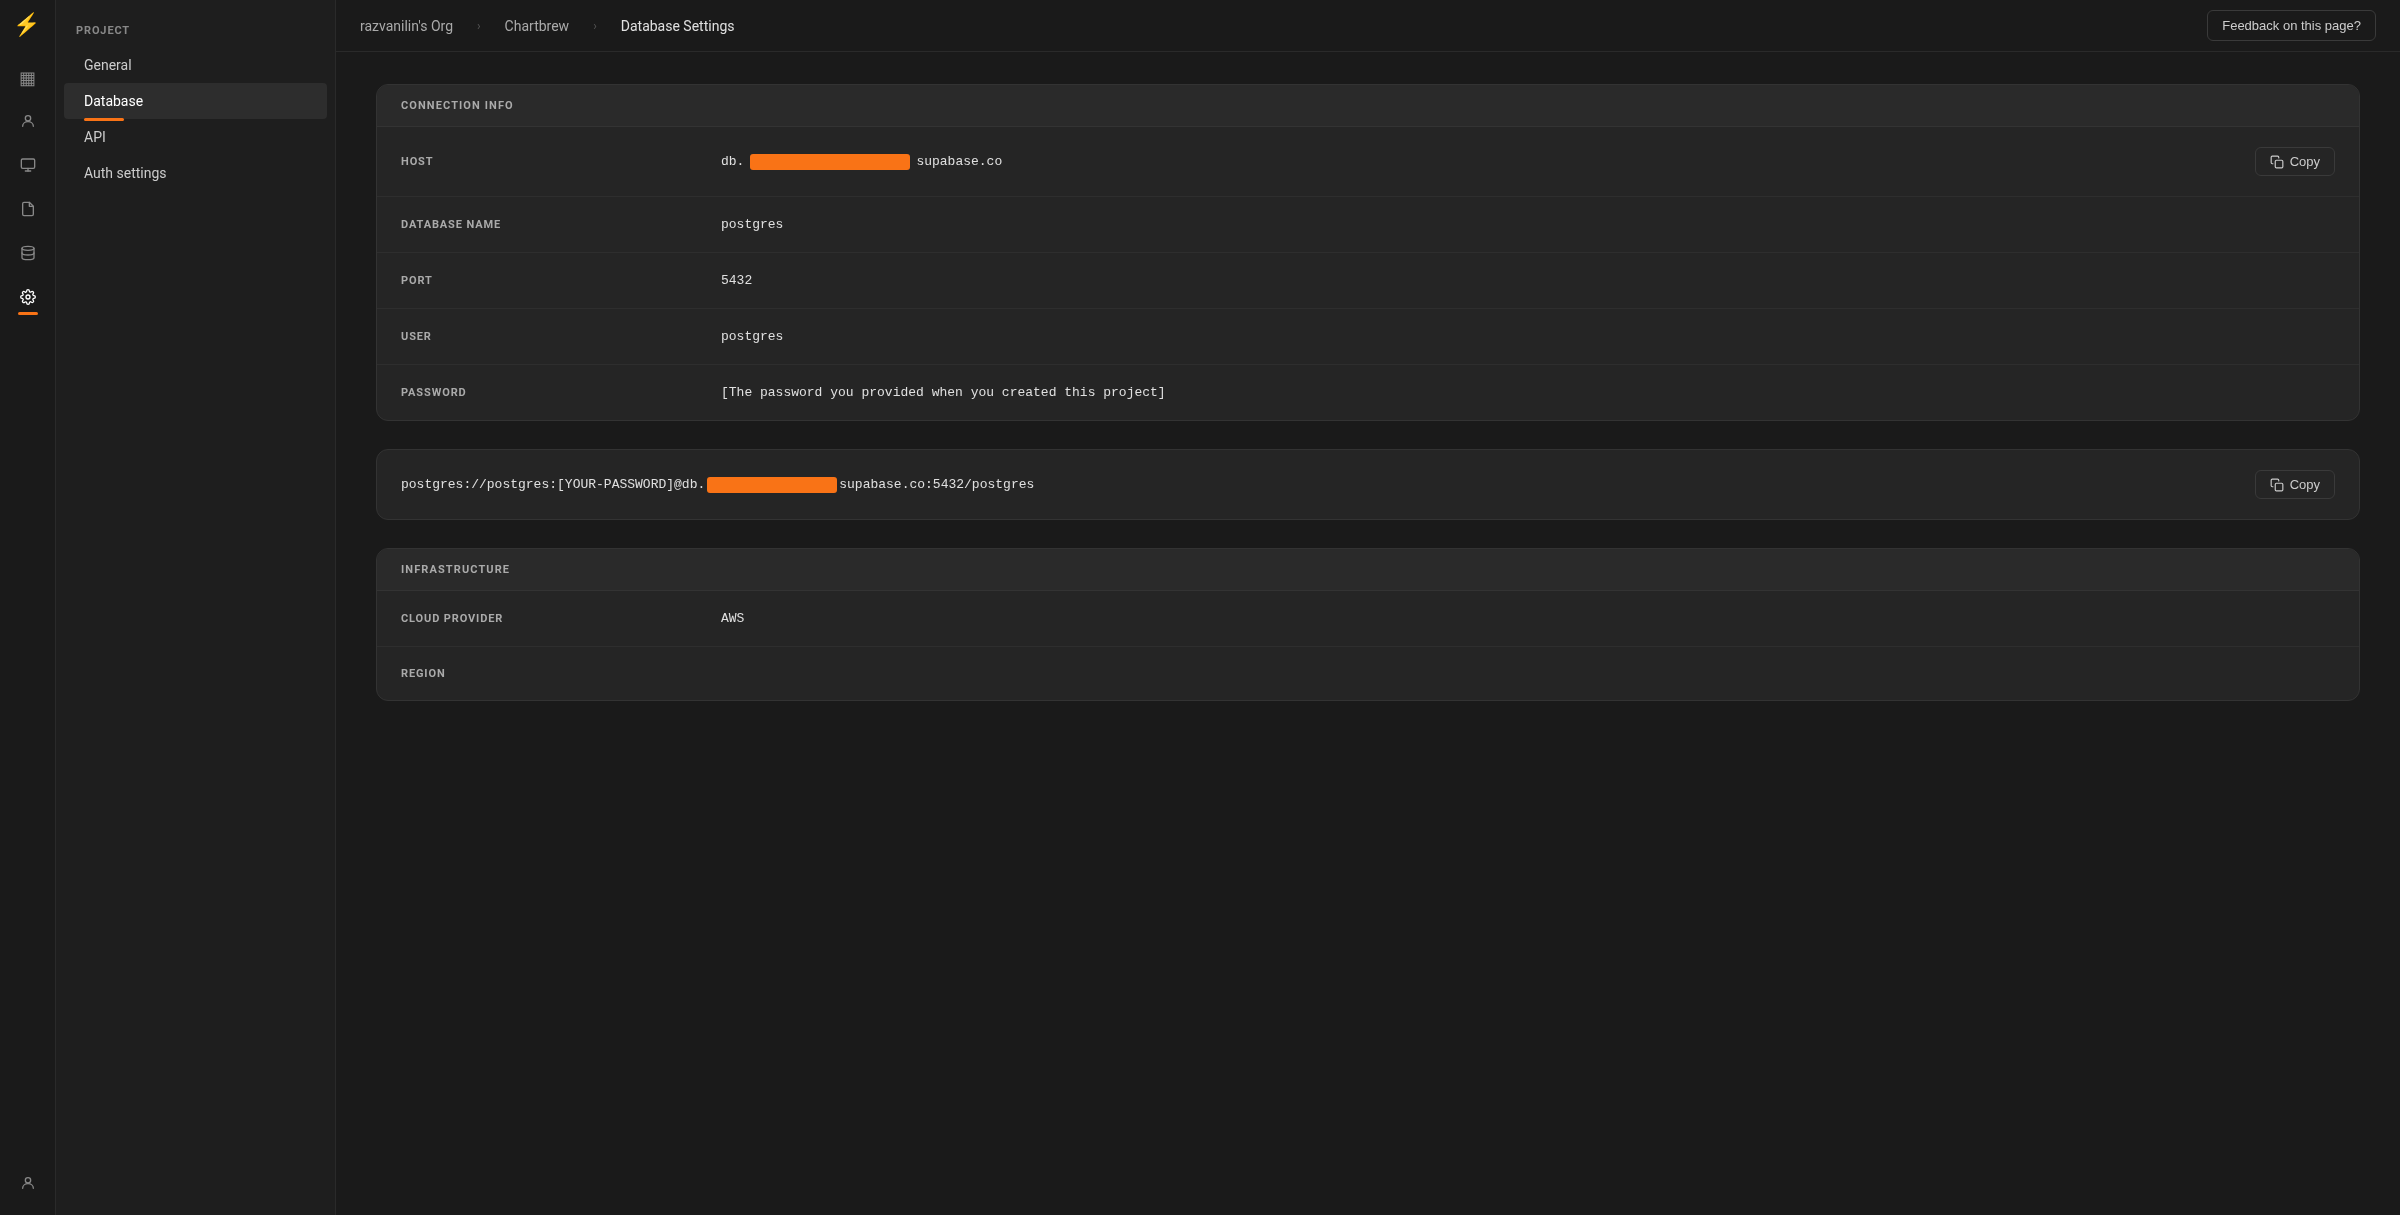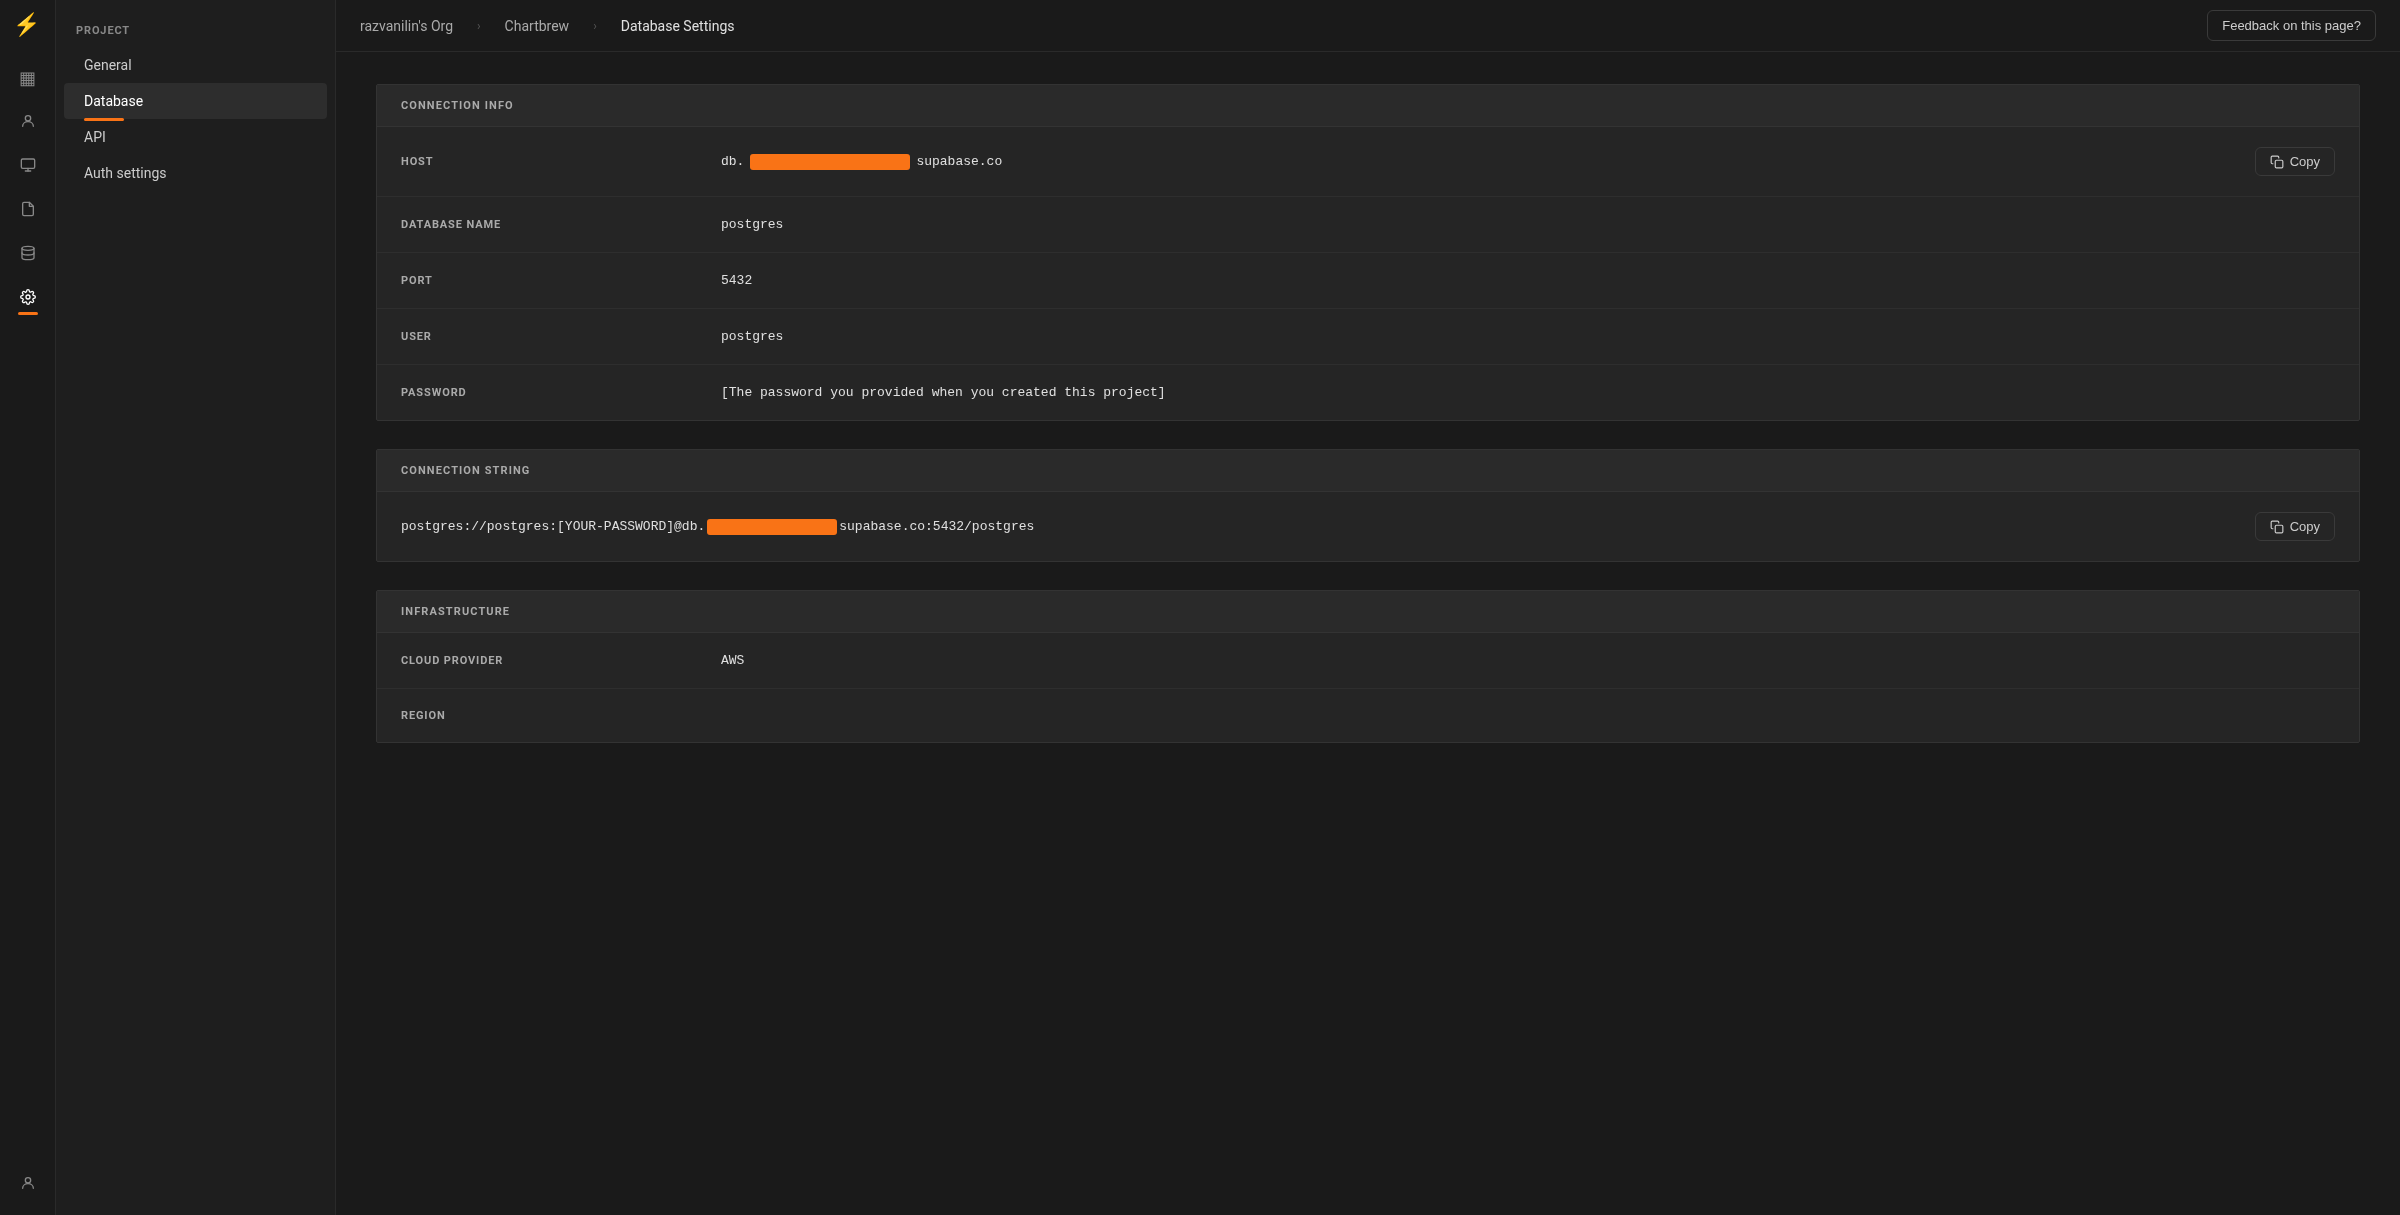--- a/index.html
+++ b/index.html
@@ -136,21 +136,21 @@
       flex: 1;
       overflow-y: auto;
       padding: 32px 40px;
       background: #1a1a1a;
     }
 
     
     .section-card {
       background: #252525;
       border: 1px solid #333;
-      border-radius: 2px;
+      border-radius: 12px;
       margin-bottom: 28px;
       overflow: hidden;
     }
     .section-header {
       background: #2a2a2a;
       padding: 14px 24px;
       font-size: 11px;
       font-weight: 700;
       color: #aaa;
       letter-spacing: 0.1em;
@@ -352,21 +352,20 @@
         <div class="info-value">postgres</div>
       </div>
 
       <div class="info-row">
         <div class="info-label">PASSWORD</div>
         <div class="info-value">[The password you provided when you created this project]</div>
       </div>
     </div>
 
     <div class="section-card">
-      <div class="section-header">CONNECTION STRING</div>
       <div class="conn-string-row">
         <div class="conn-string-value">
           <span>postgres://postgres:[YOUR-PASSWORD]@db.</span>
             <span class="redacted-bar" style="width:130px;"></span>
             <span>supabase.co:5432/postgres</span>
         </div>
         <button class="copy-btn">
           <svg class="icon-svg" viewBox="0 0 24 24" style="width:14px;height:14px;">
               <rect x="9" y="9" width="13" height="13" rx="2"></rect>
               <path d="M5 15H4a2 2 0 0 1-2-2V4a2 2 0 0 1 2-2h9a2 2 0 0 1 2 2v1"></path>

